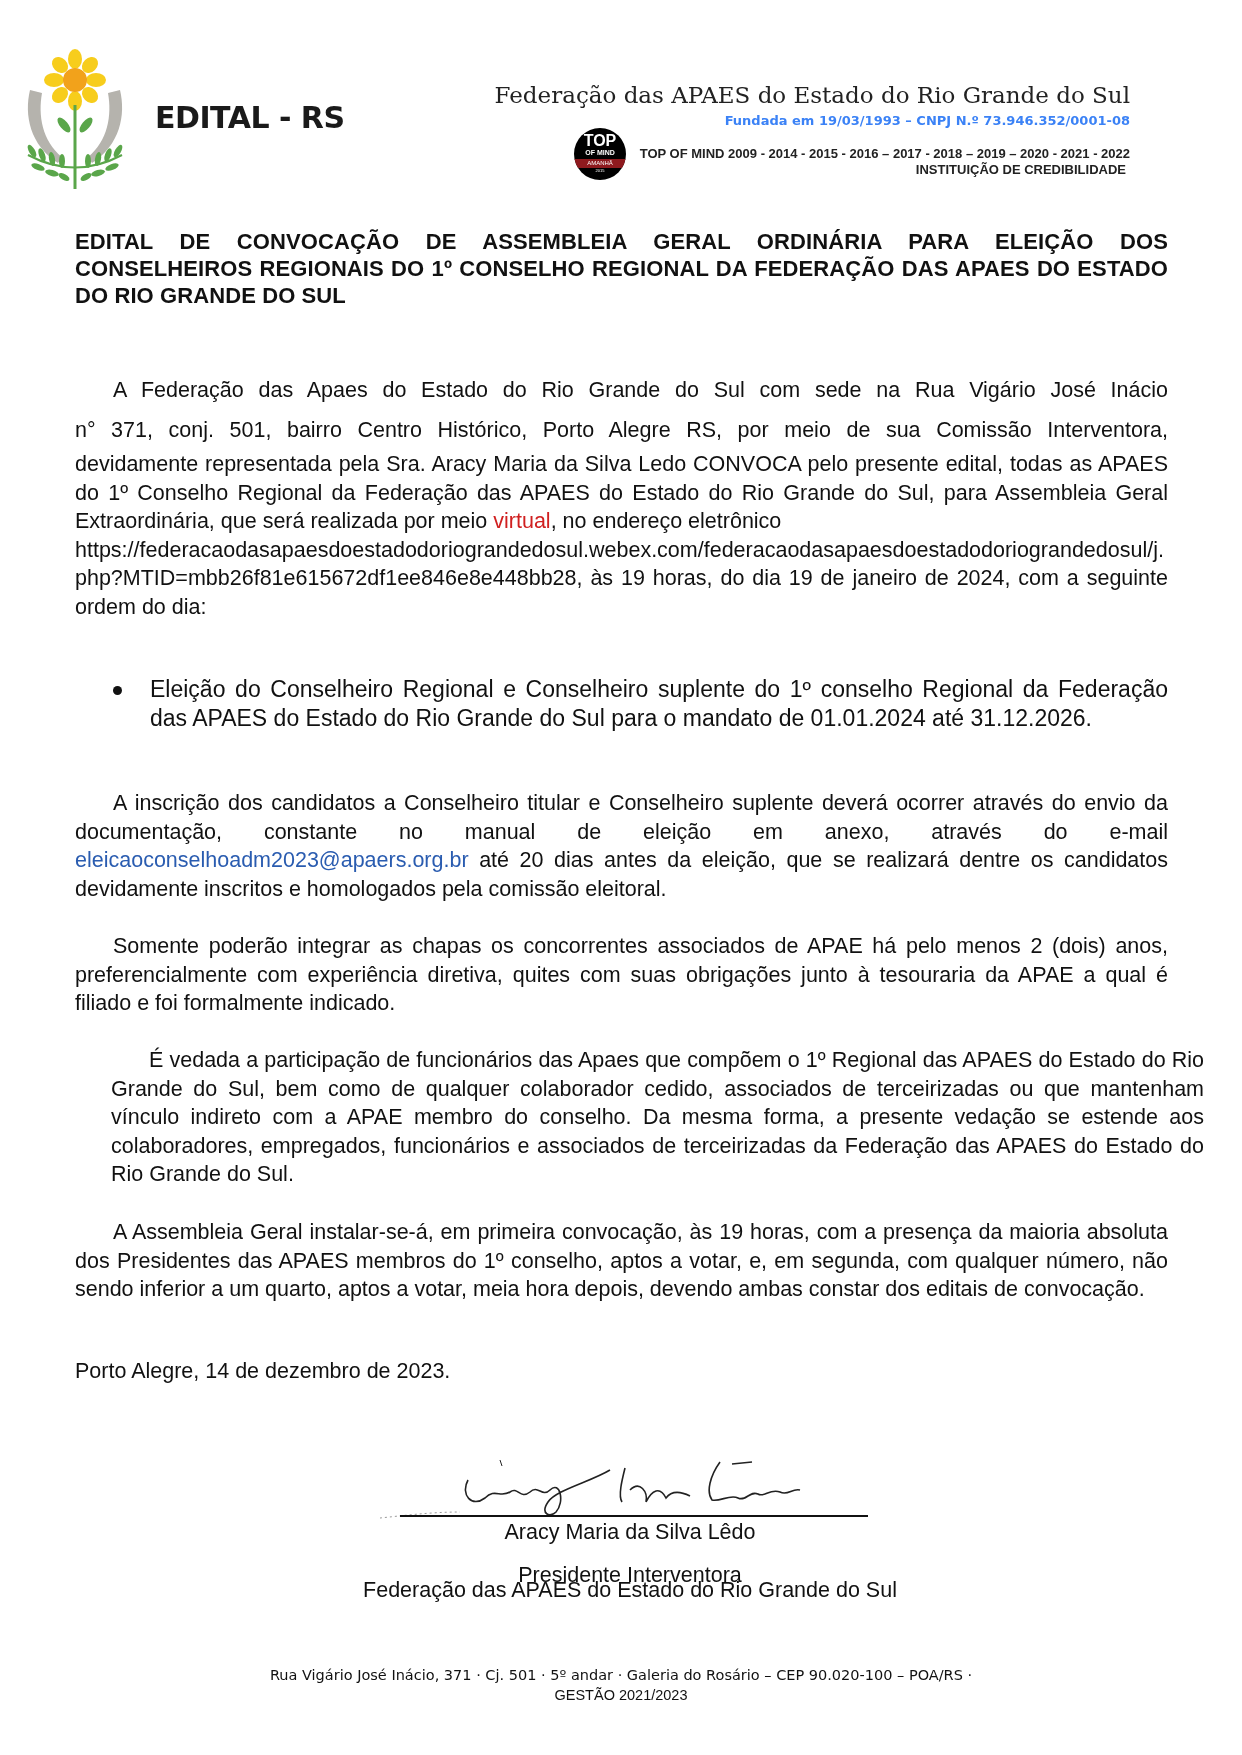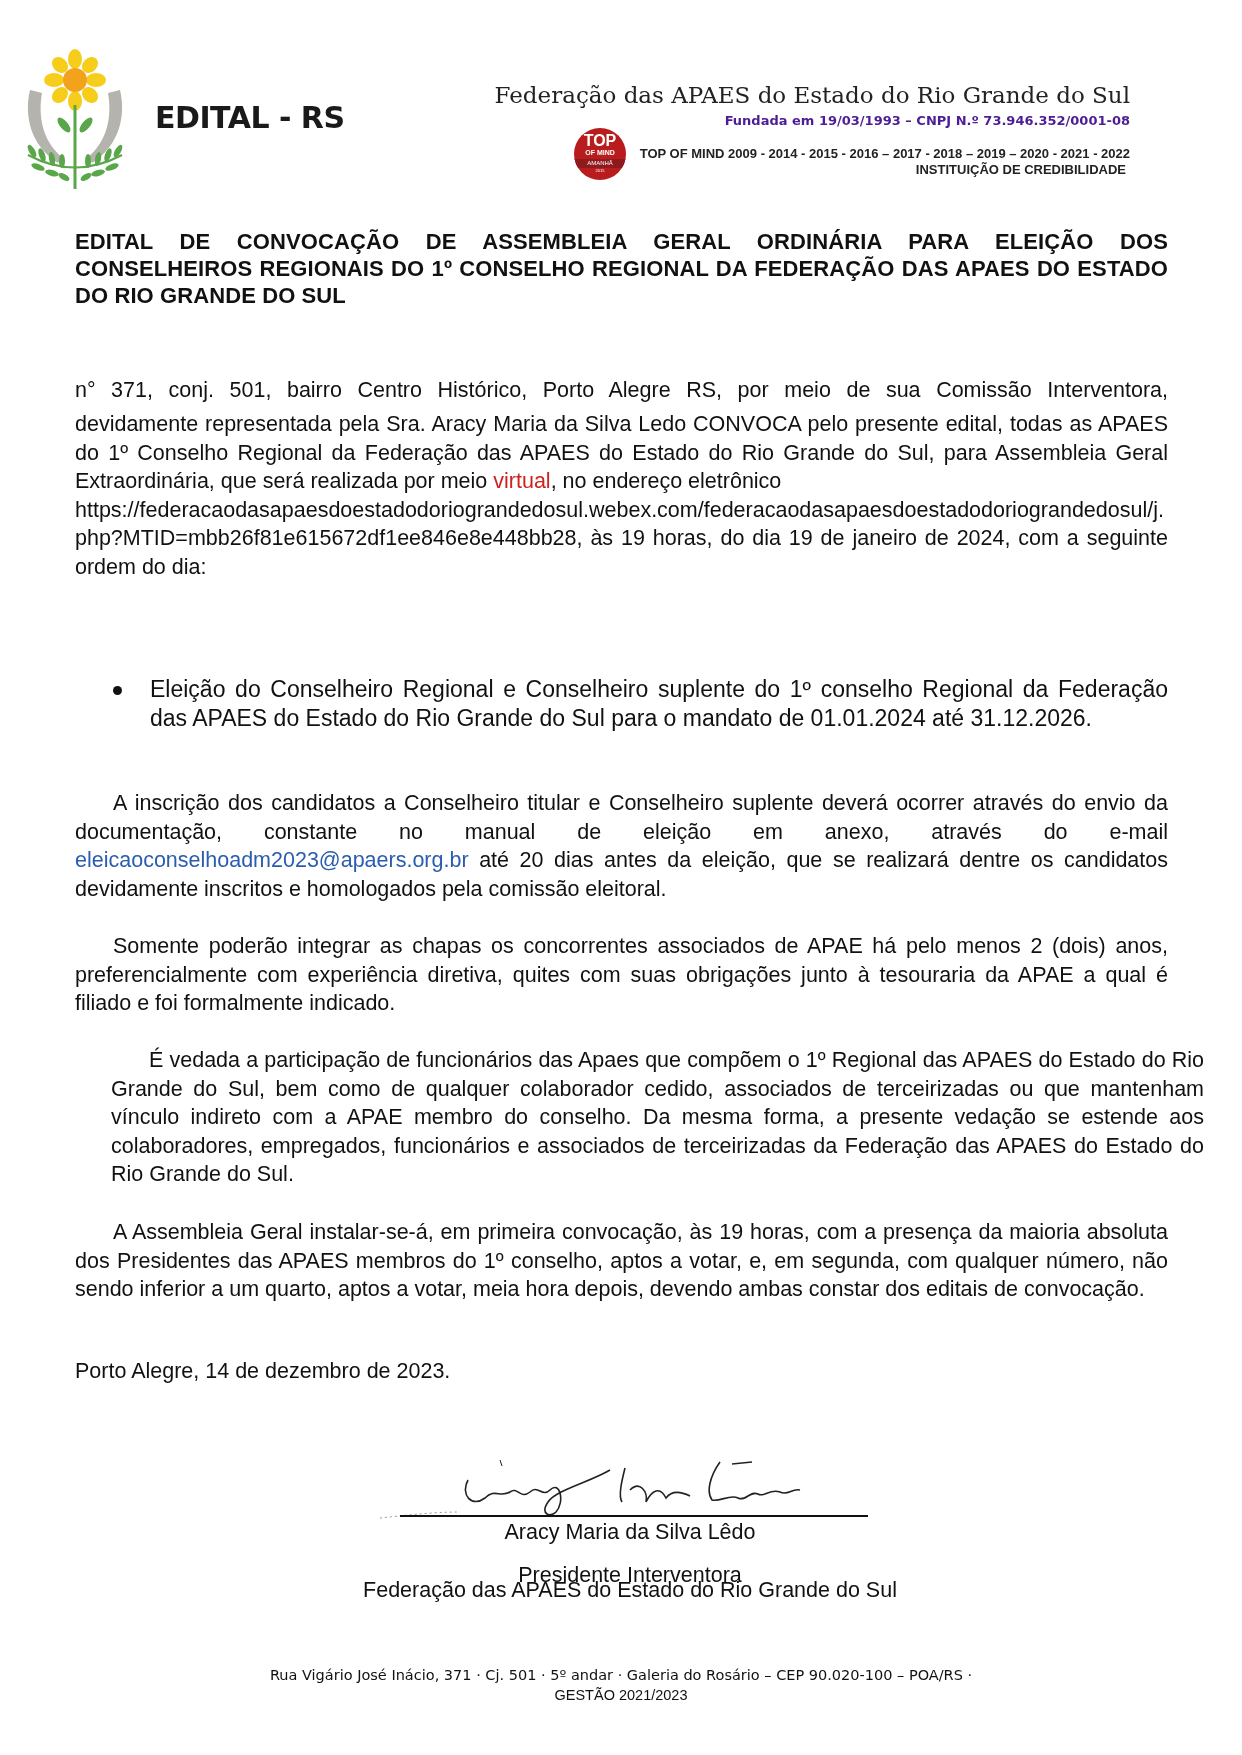--- a/index.html
+++ b/index.html
@@ -3,22 +3,22 @@
   <meta charset="utf-8">
   <style>
     html, body { margin: 0; padding: 0; background: #ffffff; }
     body { width: 1242px; height: 1755px; position: relative; overflow: hidden; color: #111; font-family: "Liberation Sans", sans-serif; }
 
     .header { position: absolute; left: 0; top: 0; width: 1242px; height: 200px; }
     .logo { position: absolute; left: 20px; top: 45px; width: 110px; height: 145px; }
     .logo-text { position: absolute; left: 155px; top: 100px; font-family: "DejaVu Sans", sans-serif; font-weight: bold; font-size: 30px; color: #1a1a1a; letter-spacing: -0.5px; }
 
     .org-name { position: absolute; right: 112px; top: 82px; font-family: "DejaVu Serif", serif; font-size: 23px; color: #222; white-space: nowrap; }
-    .org-founded { position: absolute; right: 112px; top: 113px; font-family: "DejaVu Sans", sans-serif; font-weight: bold; font-size: 13px; color: #4c1d95; white-space: nowrap; }
-    .top-badge { position: absolute; left: 574px; top: 128px; width: 52px; height: 52px; border-radius: 50%; background: #b91c1c; color: #fff; text-align: center; overflow: hidden; }
+    .org-founded { position: absolute; right: 112px; top: 113px; font-family: "DejaVu Sans", sans-serif; font-weight: bold; font-size: 13px; color: #3b82f6; white-space: nowrap; }
+    .top-badge { position: absolute; left: 574px; top: 128px; width: 52px; height: 52px; border-radius: 50%; background: #000000; color: #fff; text-align: center; overflow: hidden; }
     .top-badge .t1 { display: block; font-weight: bold; font-size: 16px; line-height: 16px; margin-top: 5px; }
     .top-badge .t2 { display: block; font-weight: bold; font-size: 7px; line-height: 8px; }
     .top-badge .t3 { display: block; font-size: 6px; line-height: 9px; background: #8e1a1e; margin-top: 2px; }
     .top-badge .t4 { display: block; font-size: 4px; line-height: 6px; }
     .topmind { position: absolute; right: 112px; top: 146px; font-weight: bold; font-size: 13px; color: #222; white-space: nowrap; text-align: left; }
     .credib { position: absolute; right: 116px; top: 162px; font-weight: bold; font-size: 13px; color: #222; white-space: nowrap; }
 
     .title { position: absolute; left: 75px; top: 228px; width: 1093px; font-weight: bold; font-size: 22px; line-height: 27px; text-align: justify; letter-spacing: 0.1px; }
 
     .body { position: absolute; left: 75px; width: 1093px; font-size: 21.5px; line-height: 28.5px; text-align: justify; }
@@ -109,20 +109,21 @@
     <span class="t3">AMANHÃ</span>
     <span class="t4">2015</span>
   </div>
   <div class="topmind">TOP OF MIND 2009 - 2014 - 2015 - 2016 – 2017 - 2018 – 2019 – 2020 - 2021 - 2022</div>
   <div class="credib">INSTITUIÇÃO DE CREDIBILIDADE</div>
 </div>
 
 <div class="title">EDITAL DE CONVOCAÇÃO DE ASSEMBLEIA GERAL ORDINÁRIA PARA ELEIÇÃO DOS CONSELHEIROS REGIONAIS DO  1º CONSELHO REGIONAL DA FEDERAÇÃO DAS APAES DO ESTADO DO RIO GRANDE DO SUL</div>
 
 <div class="body p1">
+  <span class="l1">A Federação das Apaes do Estado do Rio Grande do Sul com sede na Rua Vigário José Inácio</span>
   <span class="l2">n° 371, conj. 501, bairro Centro Histórico, Porto Alegre RS, por meio de sua Comissão Interventora,</span>
   <span>devidamente representada pela Sra. Aracy Maria da Silva Ledo CONVOCA pelo presente edital, todas as APAES do 1º Conselho Regional da Federação das APAES do Estado do Rio Grande do Sul, para Assembleia Geral Extraordinária, que será realizada por meio </span><span class="red">virtual</span><span>, no endereço eletrônico</span>
   <br>
   <span class="url">https://federacaodasapaesdoestadodoriograndedosul.webex.com/federacaodasapaesdoestadodoriograndedosul/j.php?MTID=mbb26f81e615672df1ee846e8e448bb28</span><span>, às 19 horas, do dia 19 de janeiro de 2024, com a seguinte ordem do dia:</span>
 </div>
 
 <ul class="bullet-list">
   <li>
     <span class="bullet-dot"></span>
     <span>Eleição do Conselheiro Regional e Conselheiro suplente do 1º conselho Regional da Federação das APAES do Estado do Rio Grande do Sul para o mandato de 01.01.2024 até 31.12.2026.</span>

